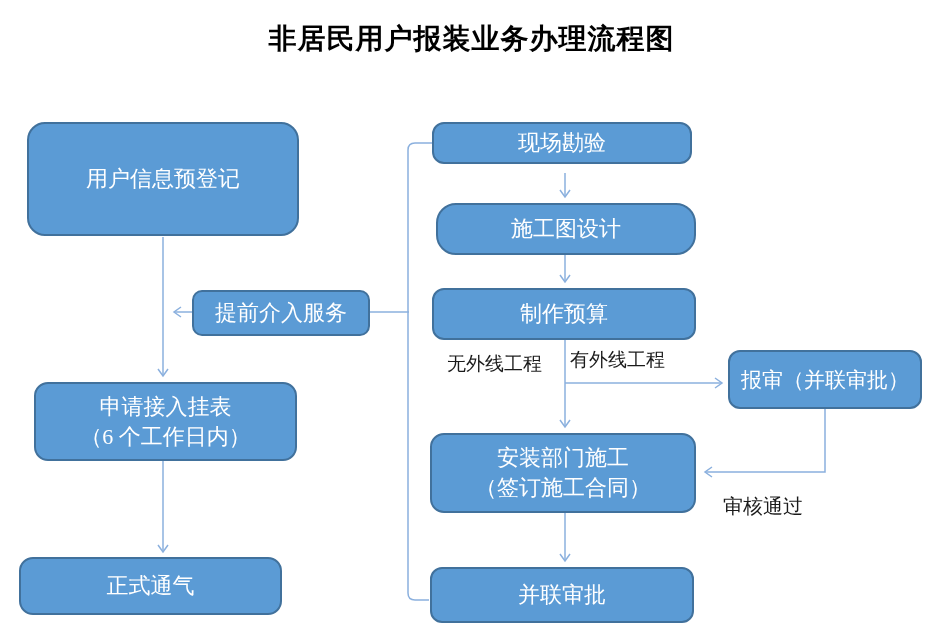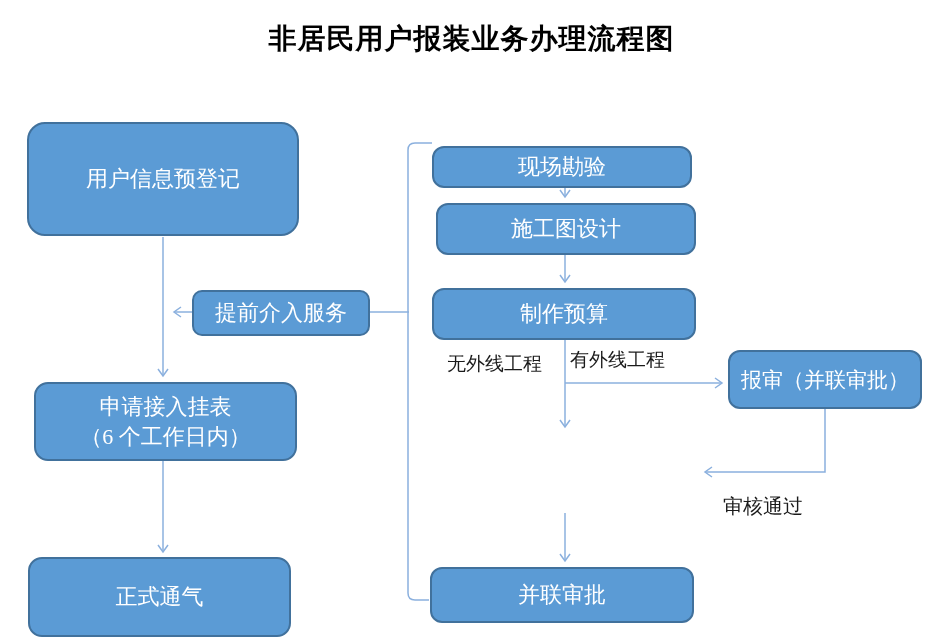--- a/index.html
+++ b/index.html
@@ -31,23 +31,23 @@
     text-align:center;white-space:nowrap;
   }
   .edge-label{
     position:absolute;color:var(--label-text);font-size:19px;
     white-space:nowrap;
   }
   
   .n-user{left:27px;top:122px;width:272px;height:114px;border-radius:18px;}
   .n-early{left:192px;top:254px;width:178px;height:46px;border-radius:10px;margin-top:36px;}
   .n-meter{left:34px;top:382px;width:263px;height:79px;border-radius:14px;}
-  .n-gas{left:28px;top:557px;width:263px;height:80px;border-radius:14px;}
-  .n-survey{left:432px;top:122px;width:260px;height:42px;border-radius:12px;margin-top:24px;}
-  .n-design{left:436px;top:203px;width:260px;height:52px;border-radius:12px;}
+  .n-gas{left:19px;top:557px;width:263px;height:58px;border-radius:14px;}
+  .n-survey{left:432px;top:122px;width:260px;height:42px;border-radius:12px;}
+  .n-design{left:436px;top:203px;width:260px;height:52px;border-radius:20px;}
   .n-budget{left:432px;top:288px;width:264px;height:52px;border-radius:12px;}
   .n-approval{left:728px;top:350px;width:194px;height:59px;border-radius:12px;font-size:21px;}
   .n-install{left:430px;top:433px;width:266px;height:80px;border-radius:14px;}
   .n-complete{left:430px;top:567px;width:264px;height:56px;border-radius:12px;}
   .l-noext{left:447px;top:351px;}
   .l-ext{left:570px;top:347px;}
   .l-passed{left:723px;top:493px;font-size:20px;}
 </style>
 </head>
 <body>
@@ -100,20 +100,24 @@
   </div>
 
   <div class="node n-budget">
     <span>制作预算</span>
   </div>
 
   <div class="node n-approval">
     <span>报审（并联审批）</span>
   </div>
 
+  <div class="node n-install">
+    <span>安装部门施工</span>
+    <span>（签订施工合同）</span>
+  </div>
 
   <div class="node n-complete">
     <span>并联审批</span>
   </div>
 
   <div class="edge-label l-ext">有外线工程</div>
   <div class="edge-label l-noext">无外线工程</div>
   <div class="edge-label l-passed">审核通过</div>
 
 </div>

